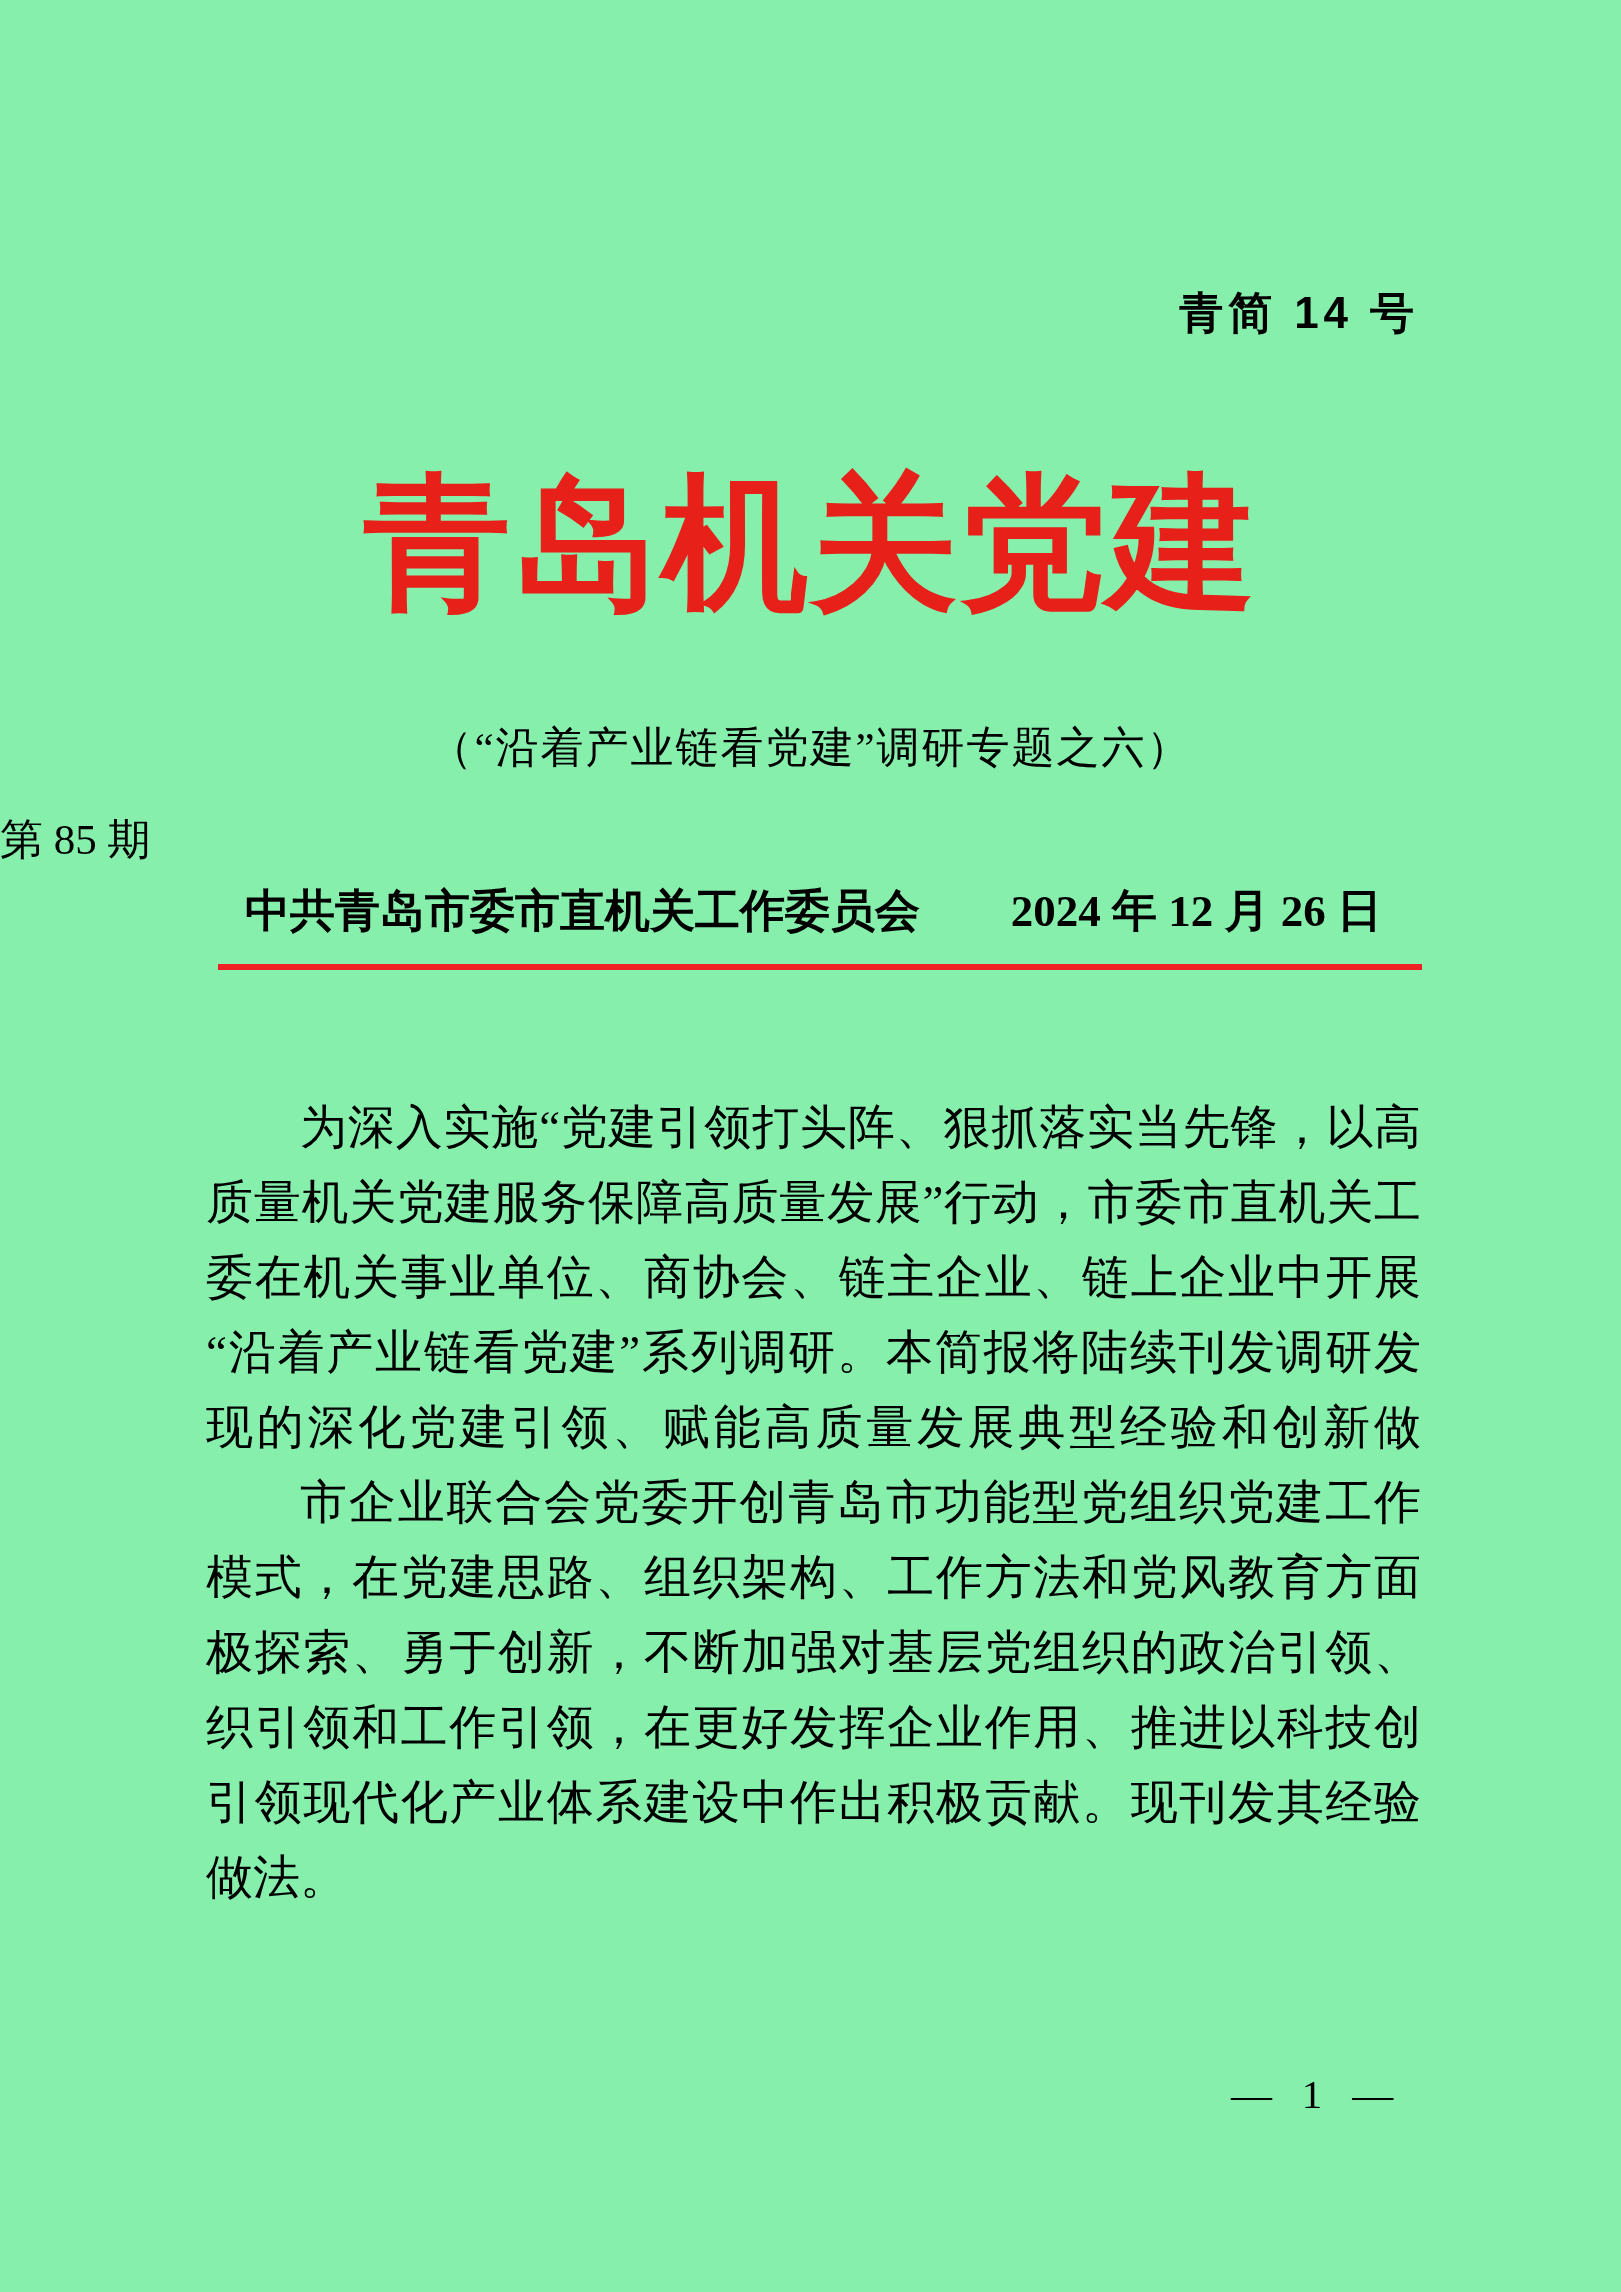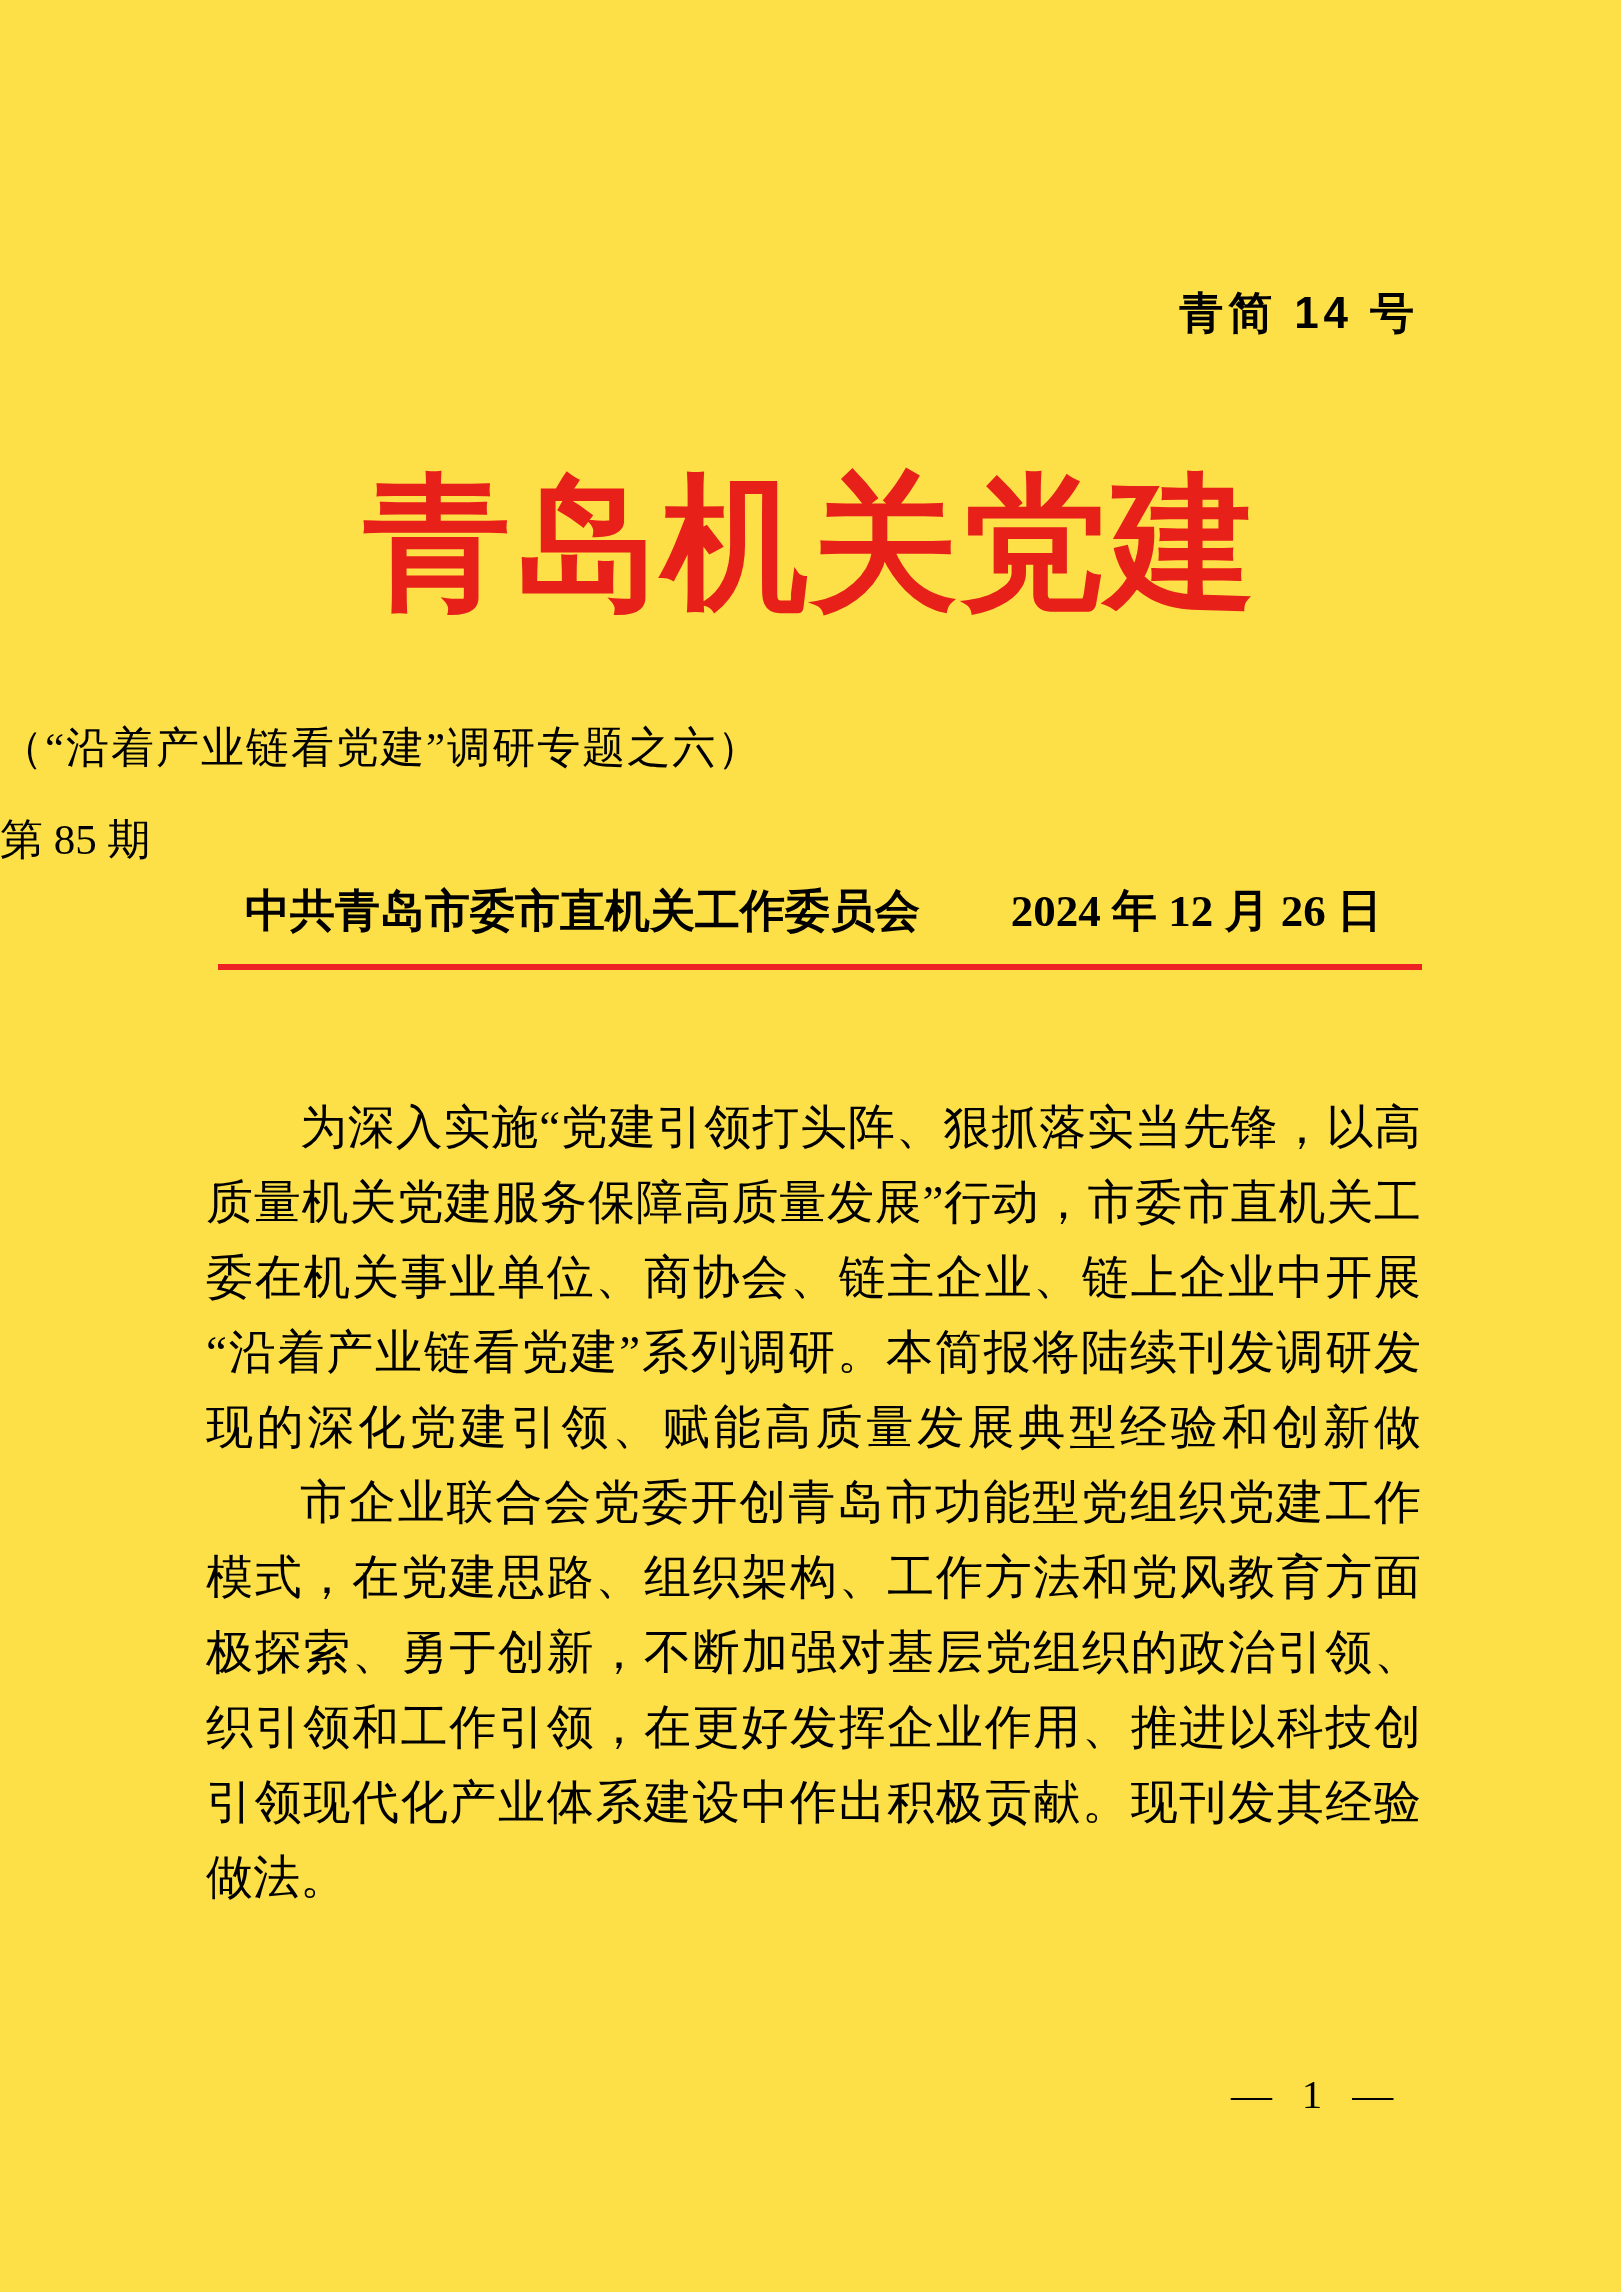--- a/index.html
+++ b/index.html
@@ -5,21 +5,21 @@
   :root {
     --title-red: #e8201a;
     --rule-red: #ee2125;
   }
   * { margin: 0; padding: 0; box-sizing: border-box; }
   html, body { background: #888; }
   .page {
     position: relative;
     width: 1621px;
     height: 2293px;
-    background: #fde047;
+    background: #86efac;
     margin: 0 auto;
     overflow: hidden;
     font-family: "Liberation Serif", "DejaVu Serif", serif;
     color: #000;
   }
   .doc-number {
     position: absolute;
     top: 284px;
     right: 202px;
     font-family: "Liberation Sans", "DejaVu Sans", sans-serif;
@@ -39,21 +39,21 @@
     font-weight: bold;
     color: var(--title-red);
     letter-spacing: 2px;
     white-space: nowrap;
   }
   .masthead-subtitle {
     position: absolute;
     top: 718px;
     left: 0;
     width: 100%;
-    text-align: left;
+    text-align: center;
     font-size: 43px;
     line-height: 59px;
     letter-spacing: 2px;
     white-space: nowrap;
   }
   .issue-number {
     position: absolute;
     top: 810px;
     left: 0;
     width: 100%;

